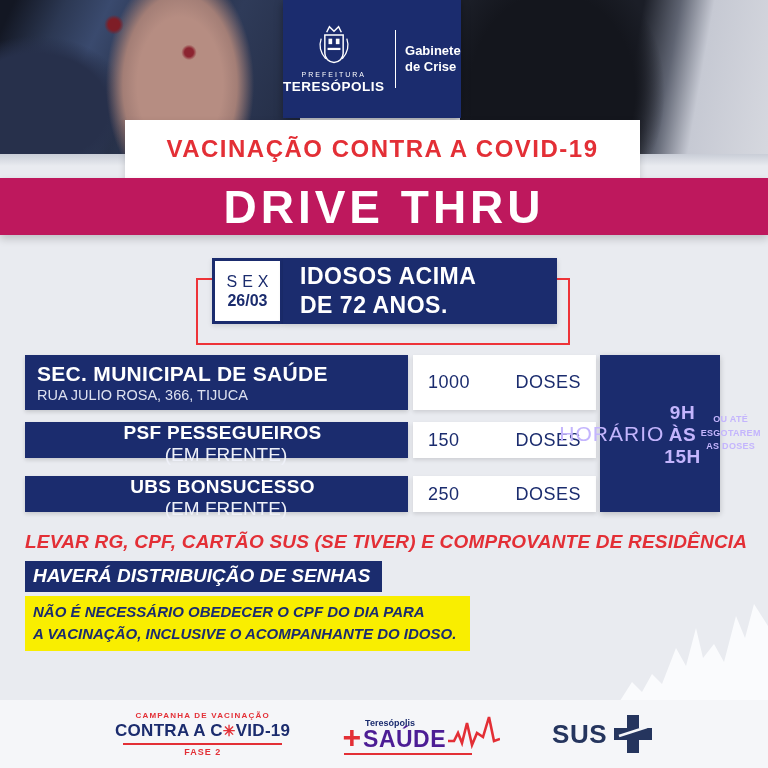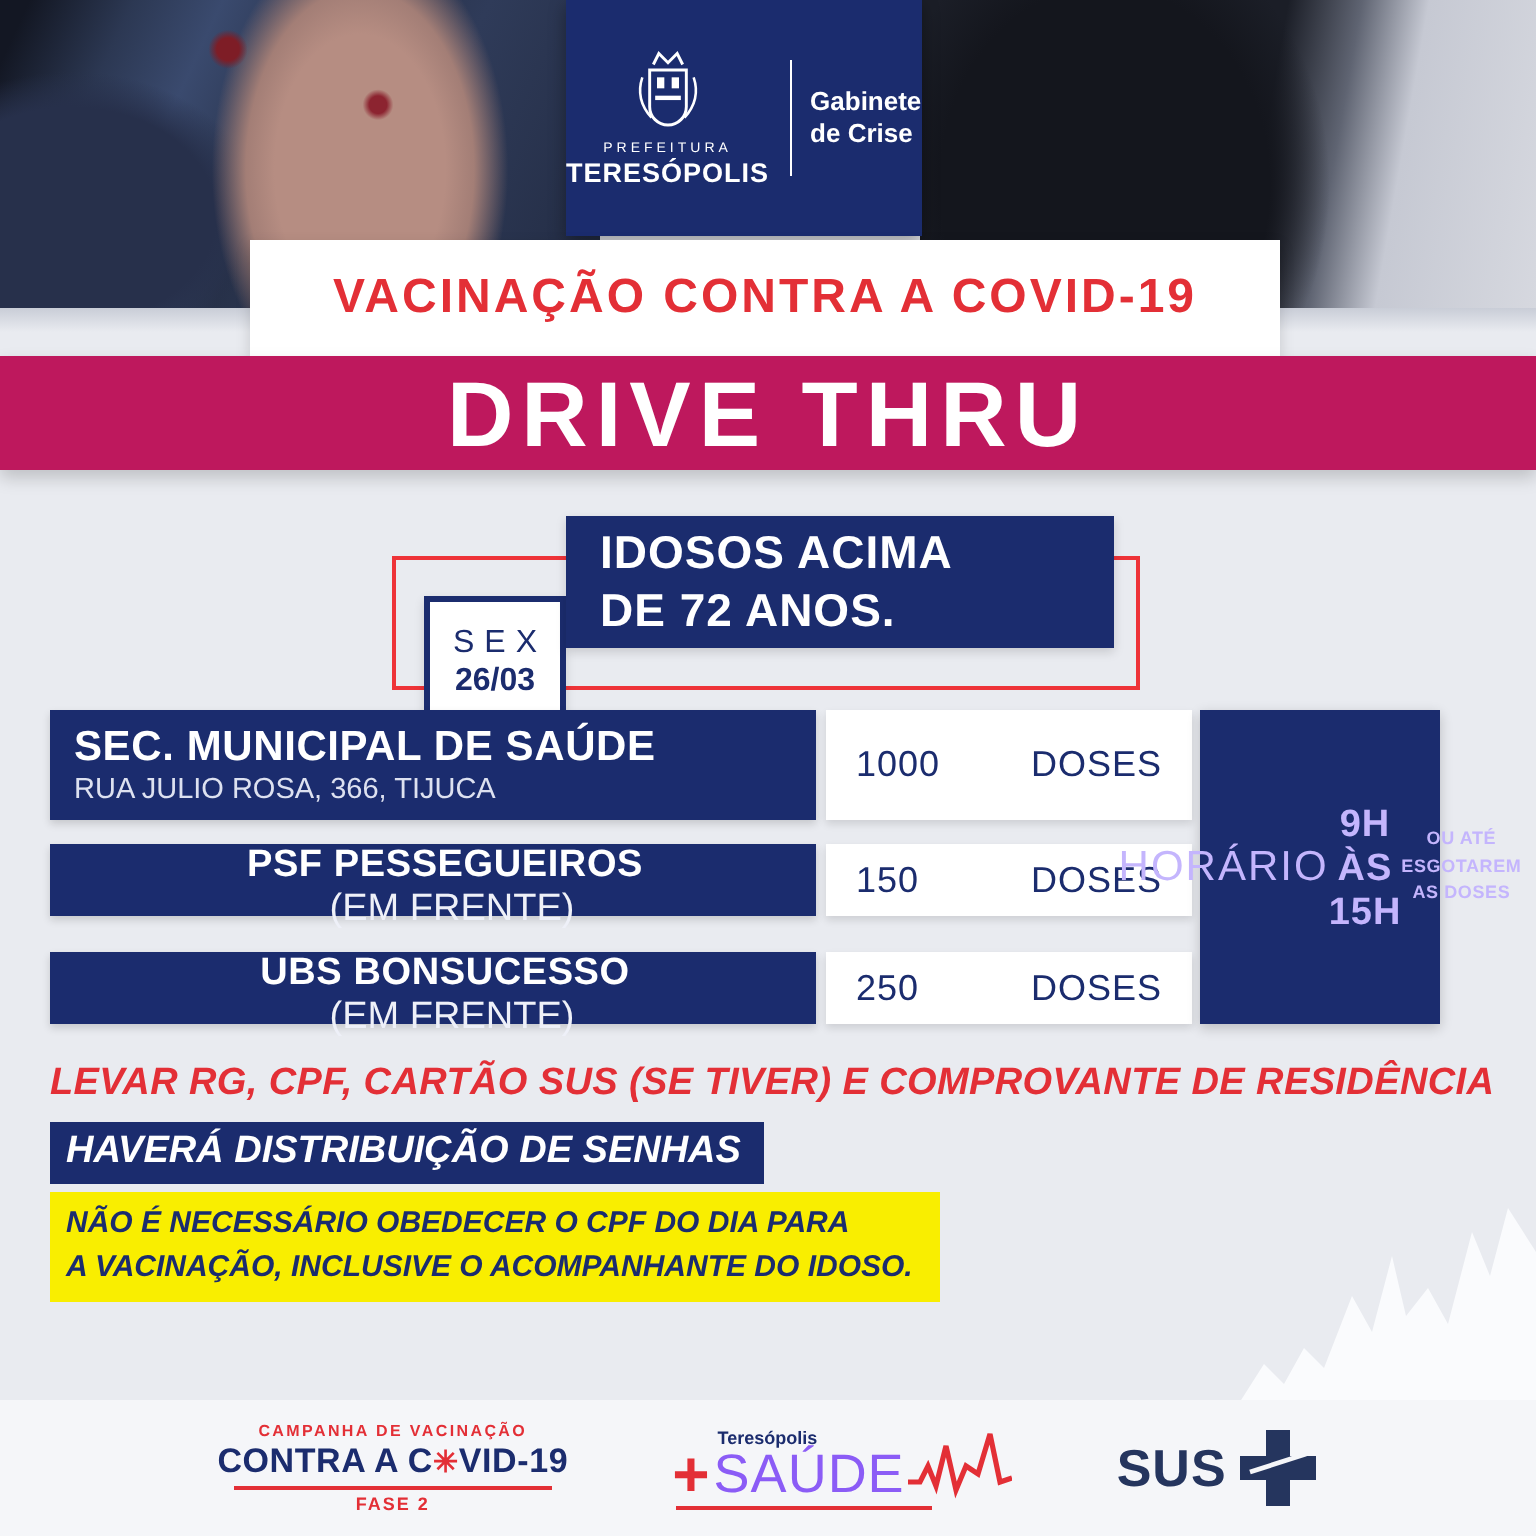--- a/index.html
+++ b/index.html
@@ -36,21 +36,21 @@
     display:flex;align-items:center;justify-content:center;box-shadow:0 3px 7px rgba(0,0,0,.15);}
   .vacinacao-box span{color:#e32f36;font-weight:bold;font-size:24px;letter-spacing:1.5px;}
   .drive-banner{position:absolute;left:0;top:178px;width:768px;height:57px;background:#be185d;
     display:flex;align-items:center;justify-content:center;box-shadow:0 4px 8px rgba(0,0,0,.18);}
   .drive-banner span{color:#fff;font-weight:bold;font-size:46px;letter-spacing:4px;}
 
   
   .red-outline{position:absolute;left:196px;top:278px;width:370px;height:63px;border:2px solid #ee3338;}
   .day-box{position:absolute;left:212px;top:258px;width:71px;height:66px;background:#fff;
     border:3px solid #1b2c6e;box-sizing:border-box;display:flex;flex-direction:column;
-    align-items:center;justify-content:center;color:#1b2c6e;box-shadow:0 2px 5px rgba(0,0,0,.12);margin-top:40px;}
+    align-items:center;justify-content:center;color:#1b2c6e;box-shadow:0 2px 5px rgba(0,0,0,.12);}
   .day-box .abbrev{font-size:16px;letter-spacing:5px;margin-left:5px;}
   .day-box .date{font-size:16px;font-weight:bold;margin-top:1px;}
   .audience-box{position:absolute;left:283px;top:258px;width:274px;height:66px;background:#1b2c6e;
     display:flex;flex-direction:column;justify-content:center;padding-left:17px;box-sizing:border-box;
     box-shadow:0 2px 5px rgba(0,0,0,.15);}
   .audience-box span{color:#fff;font-weight:bold;font-size:23px;line-height:1.25;letter-spacing:.5px;}
 
   
   .loc-name{position:absolute;left:25px;width:383px;background:#1b2c6e;color:#fff;
     display:flex;flex-direction:column;justify-content:center;padding-left:12px;box-sizing:border-box;
@@ -98,21 +98,21 @@
   .logo-covid{text-align:center;color:#1b2c6e;}
   .logo-covid .small{color:#e32f36;font-size:8px;font-weight:bold;letter-spacing:1.2px;}
   .logo-covid .main{font-size:17px;font-weight:bold;margin-top:1px;letter-spacing:.3px;}
   .logo-covid .main .virus{color:#e32f36;font-size:15px;}
   .logo-covid .line{height:2px;background:#e32f36;margin:2px 8px 2px 8px;}
   .logo-covid .fase{color:#e32f36;font-size:9px;font-weight:bold;letter-spacing:1px;}
   .logo-saude{position:relative;display:flex;align-items:flex-end;gap:2px;padding-bottom:6px;}
   .logo-saude .plus{color:#e32f36;font-size:32px;font-weight:bold;line-height:.8;}
   .saude-col{display:flex;flex-direction:column;line-height:1;}
   .saude-col .city{color:#1b2c6e;font-size:9px;font-weight:bold;margin-left:2px;}
-  .saude-col .main{color:#8b5cf6;font-size:27px;font-weight:normal;letter-spacing:.5px;}
+  .saude-col .main{color:#4c1d95;font-size:23px;font-weight:bold;letter-spacing:.5px;}
   .logo-saude .underline{position:absolute;left:2px;bottom:2px;width:128px;height:2.5px;background:#e32f36;}
   .logo-sus{display:flex;align-items:center;gap:6px;}
   .logo-sus .txt{color:#25355e;font-size:26px;font-weight:bold;letter-spacing:.5px;}
 </style>
 </head>
 <body>
 
 <div class="poster">
 
   <div class="photo-strip">

